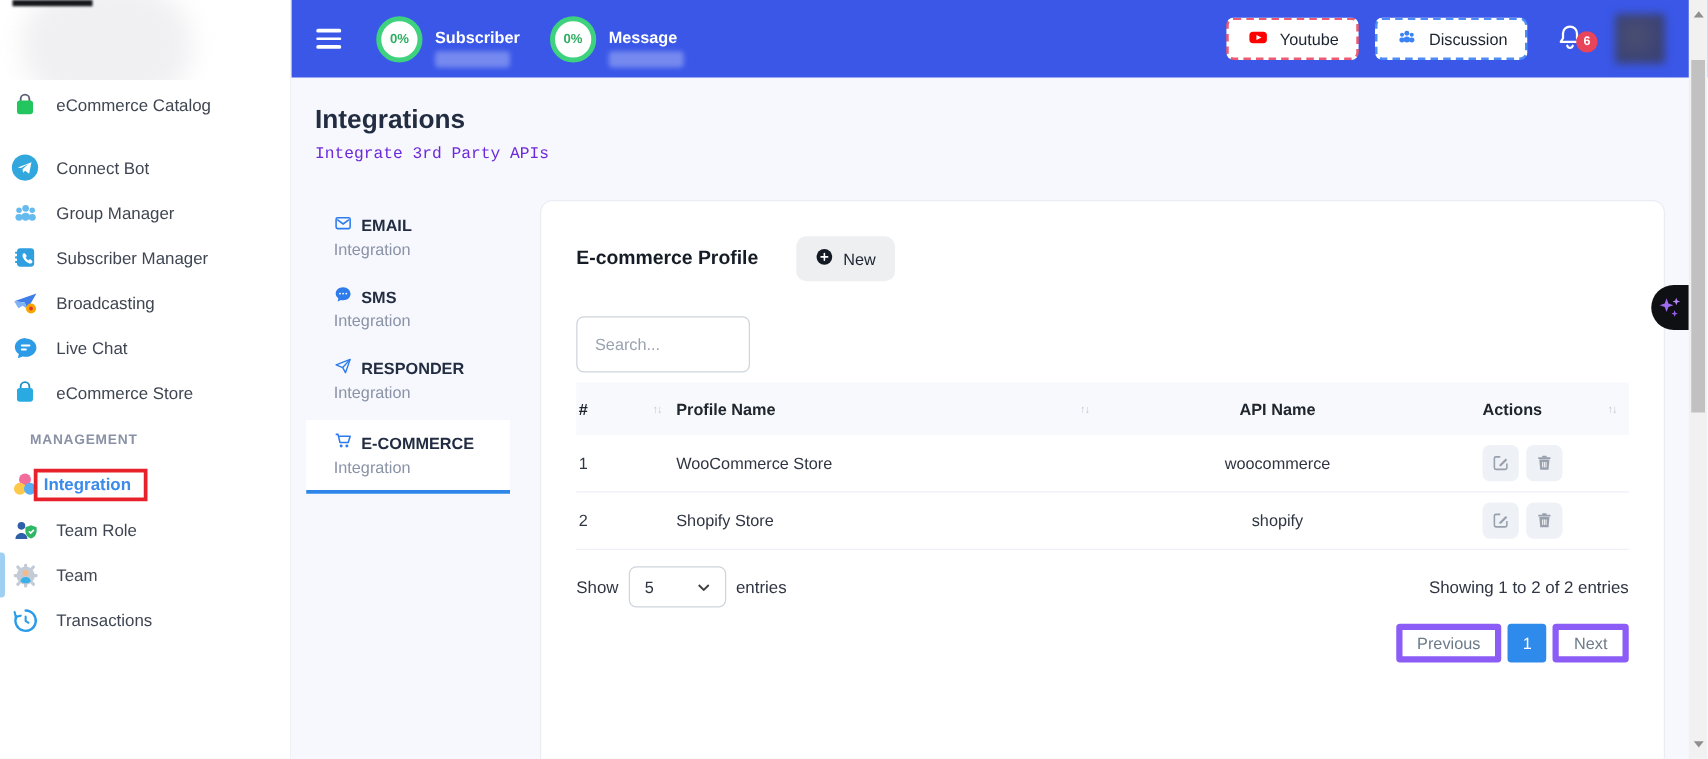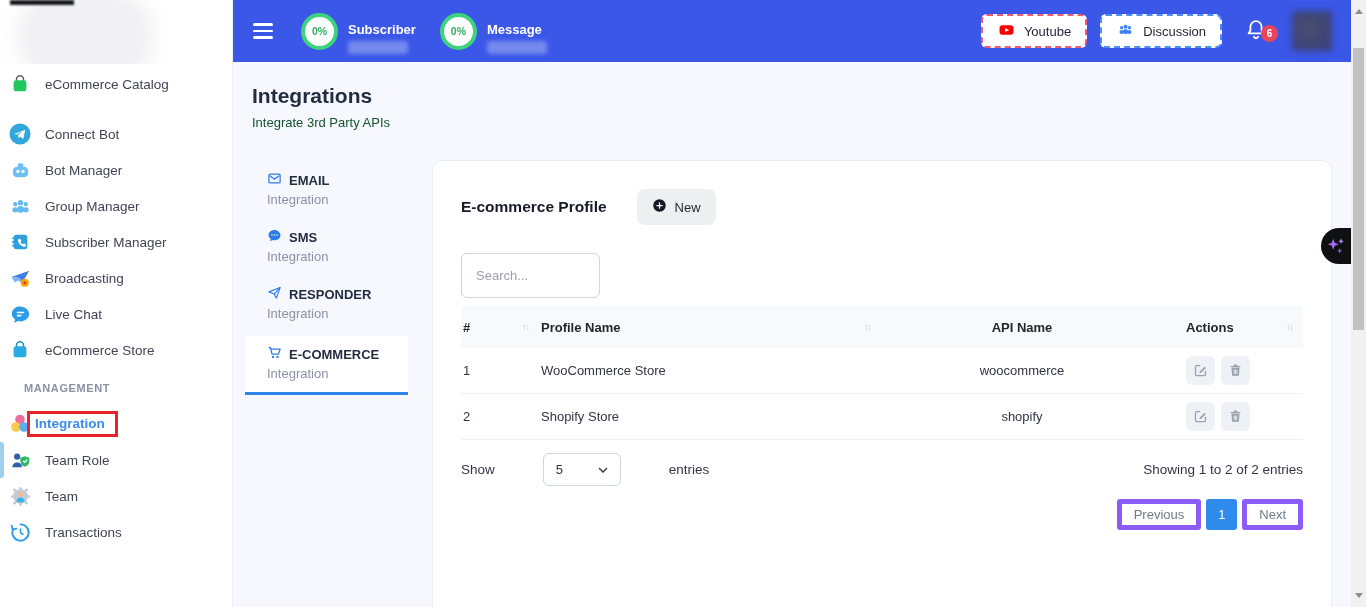--- a/index.html
+++ b/index.html
@@ -35,21 +35,21 @@
   .yt-btn { border:2px dashed #ec5b70; }
   .disc-btn { border:2px dashed #4d8bf5; margin-left:13px; }
   .bell-wrap { position:relative; margin-left:22px; cursor:pointer; width:26px; height:26px; }
   .badge { position:absolute; right:-8px; top:7px; width:17px; height:17px; border-radius:50%; background:#e8445a; color:#fff; font-size:10px; font-weight:bold; display:flex; align-items:center; justify-content:center; }
   .avatar { width:40px; height:40px; margin-left:22px; background:radial-gradient(circle at 42% 45%, #4a4f72, #3a4173 75%); filter:blur(3.5px); border-radius:3px; cursor:pointer; }
 
   
   .content { position:absolute; left:233px; top:62px; right:0; bottom:0; background:#f6f8fd; overflow:hidden; }
   .page-head { position:absolute; left:19px; top:22px; }
   .page-title { font-size:21px; font-weight:bold; color:#232d42; }
-  .page-subtitle { margin-top:7px; font-size:13px; color:#14532d; }
+  .page-subtitle { margin-top:7px; font-size:13px; color:#6d28d9;font-family:Liberation Mono, monospace; }
 
   .subnav { position:absolute; left:12px; top:103px; width:163px; }
   .subnav-item { padding:6px 0 6px 22px; margin-bottom:9px; cursor:pointer; }
   .subnav-title { display:flex; align-items:center; gap:7px; font-size:13px; font-weight:bold; color:#232d42; }
   .subnav-sub { margin-top:3px; font-size:13px; color:#8a92a6; }
   .subnav-item.active { background:#fff; border-bottom:3px solid #2e86eb; padding-top:9px; padding-bottom:11px; margin-bottom:0; }
 
   .card { position:absolute; left:199px; top:98px; width:900px; height:500px; background:#fff; border:1px solid #e9edf3; border-radius:10px; padding:0 28px; }
   .card-head { margin-top:28px; display:flex; align-items:center; }
   .panel-title { font-size:15.5px; font-weight:bold; color:#151c26; }
@@ -62,21 +62,21 @@
   .thead { background:#f8f9fc; height:42px; font-size:13px; font-weight:bold; color:#20262e; }
   .tbody-row { height:46px; border-bottom:1px solid #edf0f7; font-size:13px; color:#2f3542; }
   .cell { padding-left:2px; }
   .cell.flexsb { display:flex; align-items:center; justify-content:space-between; padding-right:10px; }
   .cell.center { text-align:center; }
   .cell.actions-head { padding-left:25px; }
   .sort { font-size:9px; color:#c3c8d4; letter-spacing:-1px; cursor:pointer; }
   .act-cell { display:flex; gap:6px; padding-left:25px; }
   .act-btn { width:29px; height:29px; border:none; border-radius:6px; background:#eef1f5; display:flex; align-items:center; justify-content:center; cursor:pointer; }
 
-  .tbl-footer { margin-top:13px; display:flex; align-items:center;gap:40px; }
+  .tbl-footer { margin-top:13px; display:flex; align-items:center; }
   .show-label,.entries-label { font-size:13.5px; color:#2f3542; }
   .pill-select { margin:0 8px; width:78px; height:33px; border:1px solid #cfd5dc; border-radius:6px; display:flex; align-items:center; justify-content:space-between; padding:0 12px; font-size:13px; color:#2f3542; cursor:pointer; background:#fff; }
   .summary { margin-left:auto; font-size:13.5px; color:#2f3542; }
   .pagination { margin-top:13px; display:flex; justify-content:flex-end; gap:5px; }
   .page-btn { height:31px; border:5px solid #8b5cf6; background:#fff; border-radius:3px; font-size:13px; color:#6c7a8a; padding:0 12px; cursor:pointer; font-family:inherit; }
   .page-btn.active { background:#2f8beb; border-color:#2f8beb; color:#fff; width:31px; padding:0; }
 
   
   .ai-fab { position:absolute; right:15px; top:228px; width:30px; height:36px; background:#0f1013; border-radius:18px 0 0 18px; display:flex; align-items:center; justify-content:center; cursor:pointer; z-index:4; }
   .scrollbar { position:absolute; right:0; top:0; width:15px; height:607px; background:#f1f1f1; z-index:5; }
@@ -106,31 +106,20 @@
 
   <div class="tg-items">
     <div class="side-item">
       <span class="sicon">
         <svg viewBox="0 0 24 24" width="24" height="24">
             <circle cx="12" cy="12" r="10.5" fill="#31a7de"></circle>
             <path d="M6.2 11.9l11-4.2-1.9 9.3-3.2-2.4-1.6 1.6-.5-2.9 4.6-4.2-5.8 3.3z" fill="#fff"></path>
           </svg>
       </span>
       <span class="slabel">Connect Bot</span>
-    </div>
-    <div class="side-item">
-      <span class="sicon">
-        <svg viewBox="0 0 24 24" width="23" height="23">
-            <rect x="9" y="4.5" width="6" height="4" rx="2" fill="#6cc0f5"></rect>
-            <rect x="4" y="8" width="16" height="11" rx="4.5" fill="#6cc0f5"></rect>
-            <circle cx="9.3" cy="13" r="1.7" fill="#fff"></circle>
-            <circle cx="14.7" cy="13" r="1.7" fill="#fff"></circle>
-          </svg>
-      </span>
-      <span class="slabel">Bot Manager</span>
     </div>
     <div class="side-item">
       <span class="sicon">
         <svg viewBox="0 0 24 24" width="23" height="23" fill="#66bbee">
             <circle cx="6.5" cy="9.5" r="2.3"></circle>
             <circle cx="12" cy="8" r="2.8"></circle>
             <circle cx="17.5" cy="9.5" r="2.3"></circle>
             <ellipse cx="6.5" cy="15.5" rx="3" ry="2.8"></ellipse>
             <ellipse cx="12" cy="15" rx="3.6" ry="3.4"></ellipse>
             <ellipse cx="17.5" cy="15.5" rx="3" ry="2.8"></ellipse>

